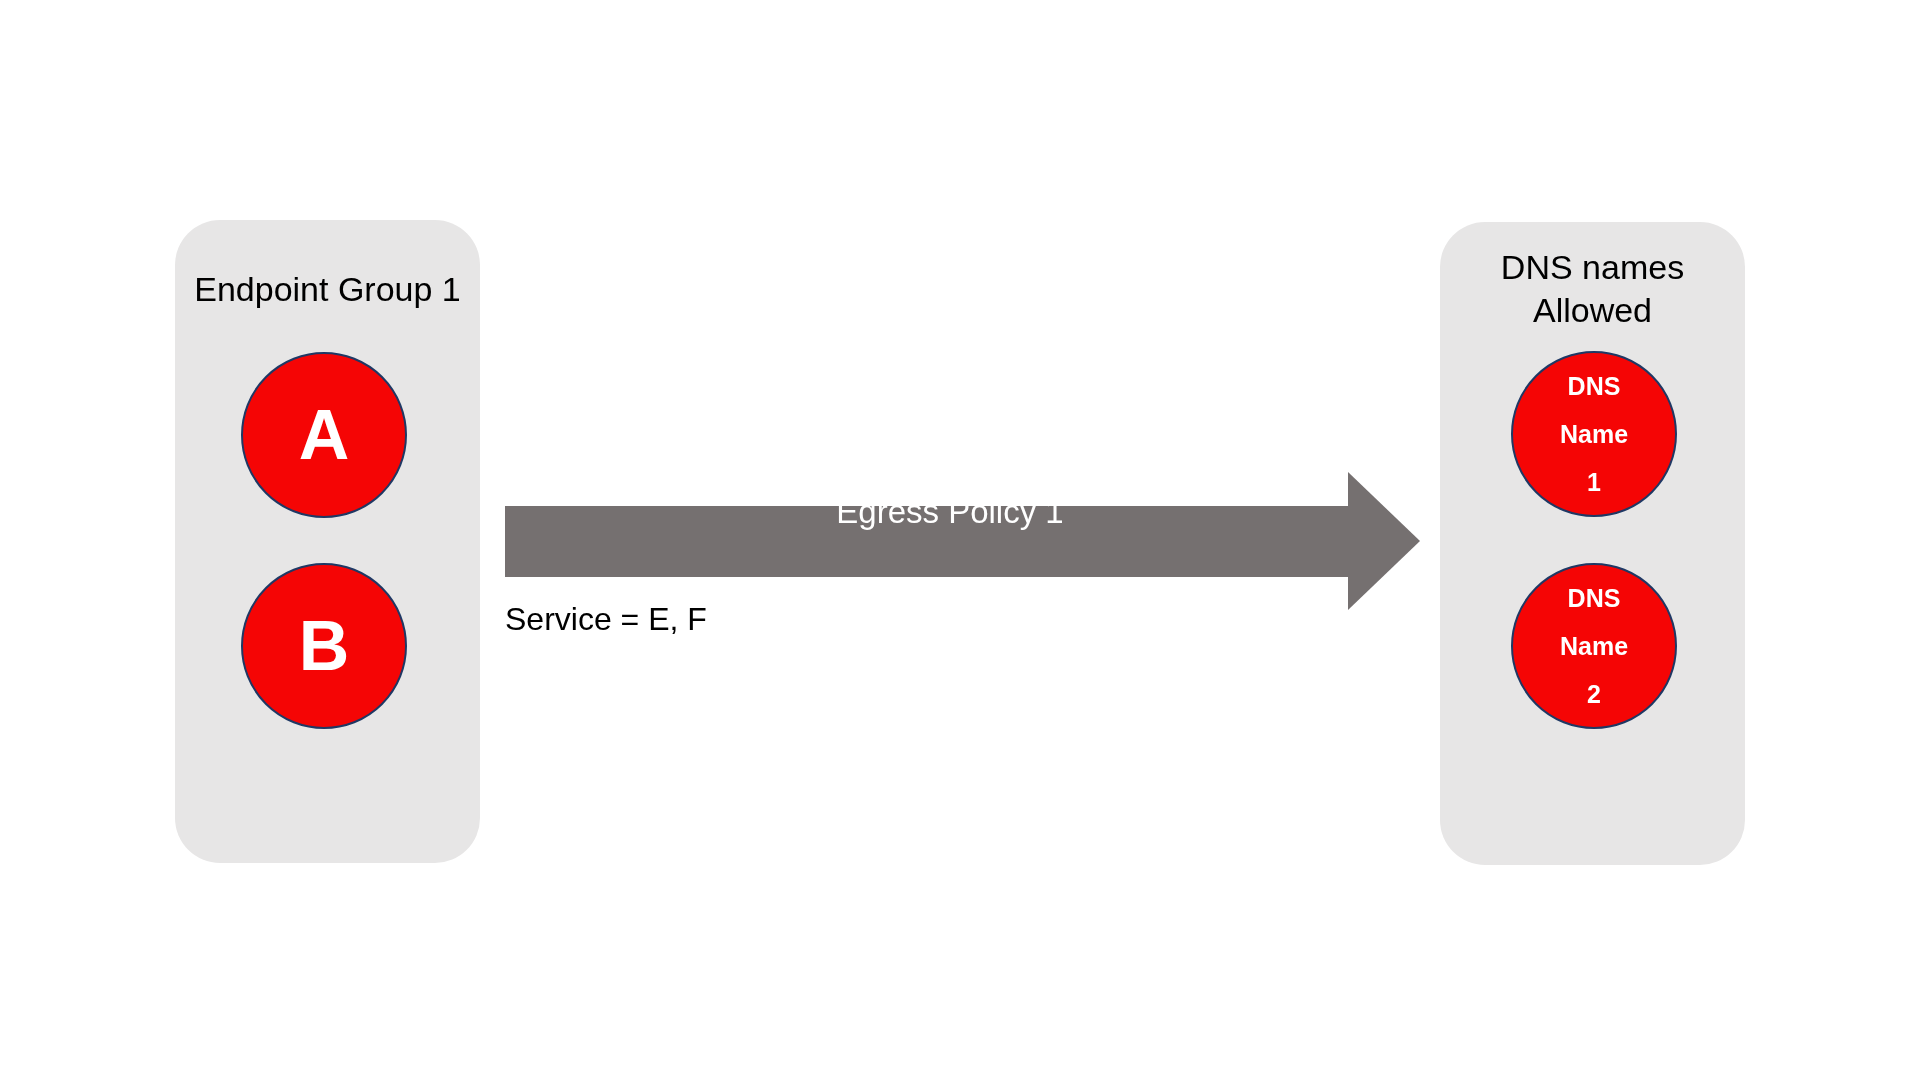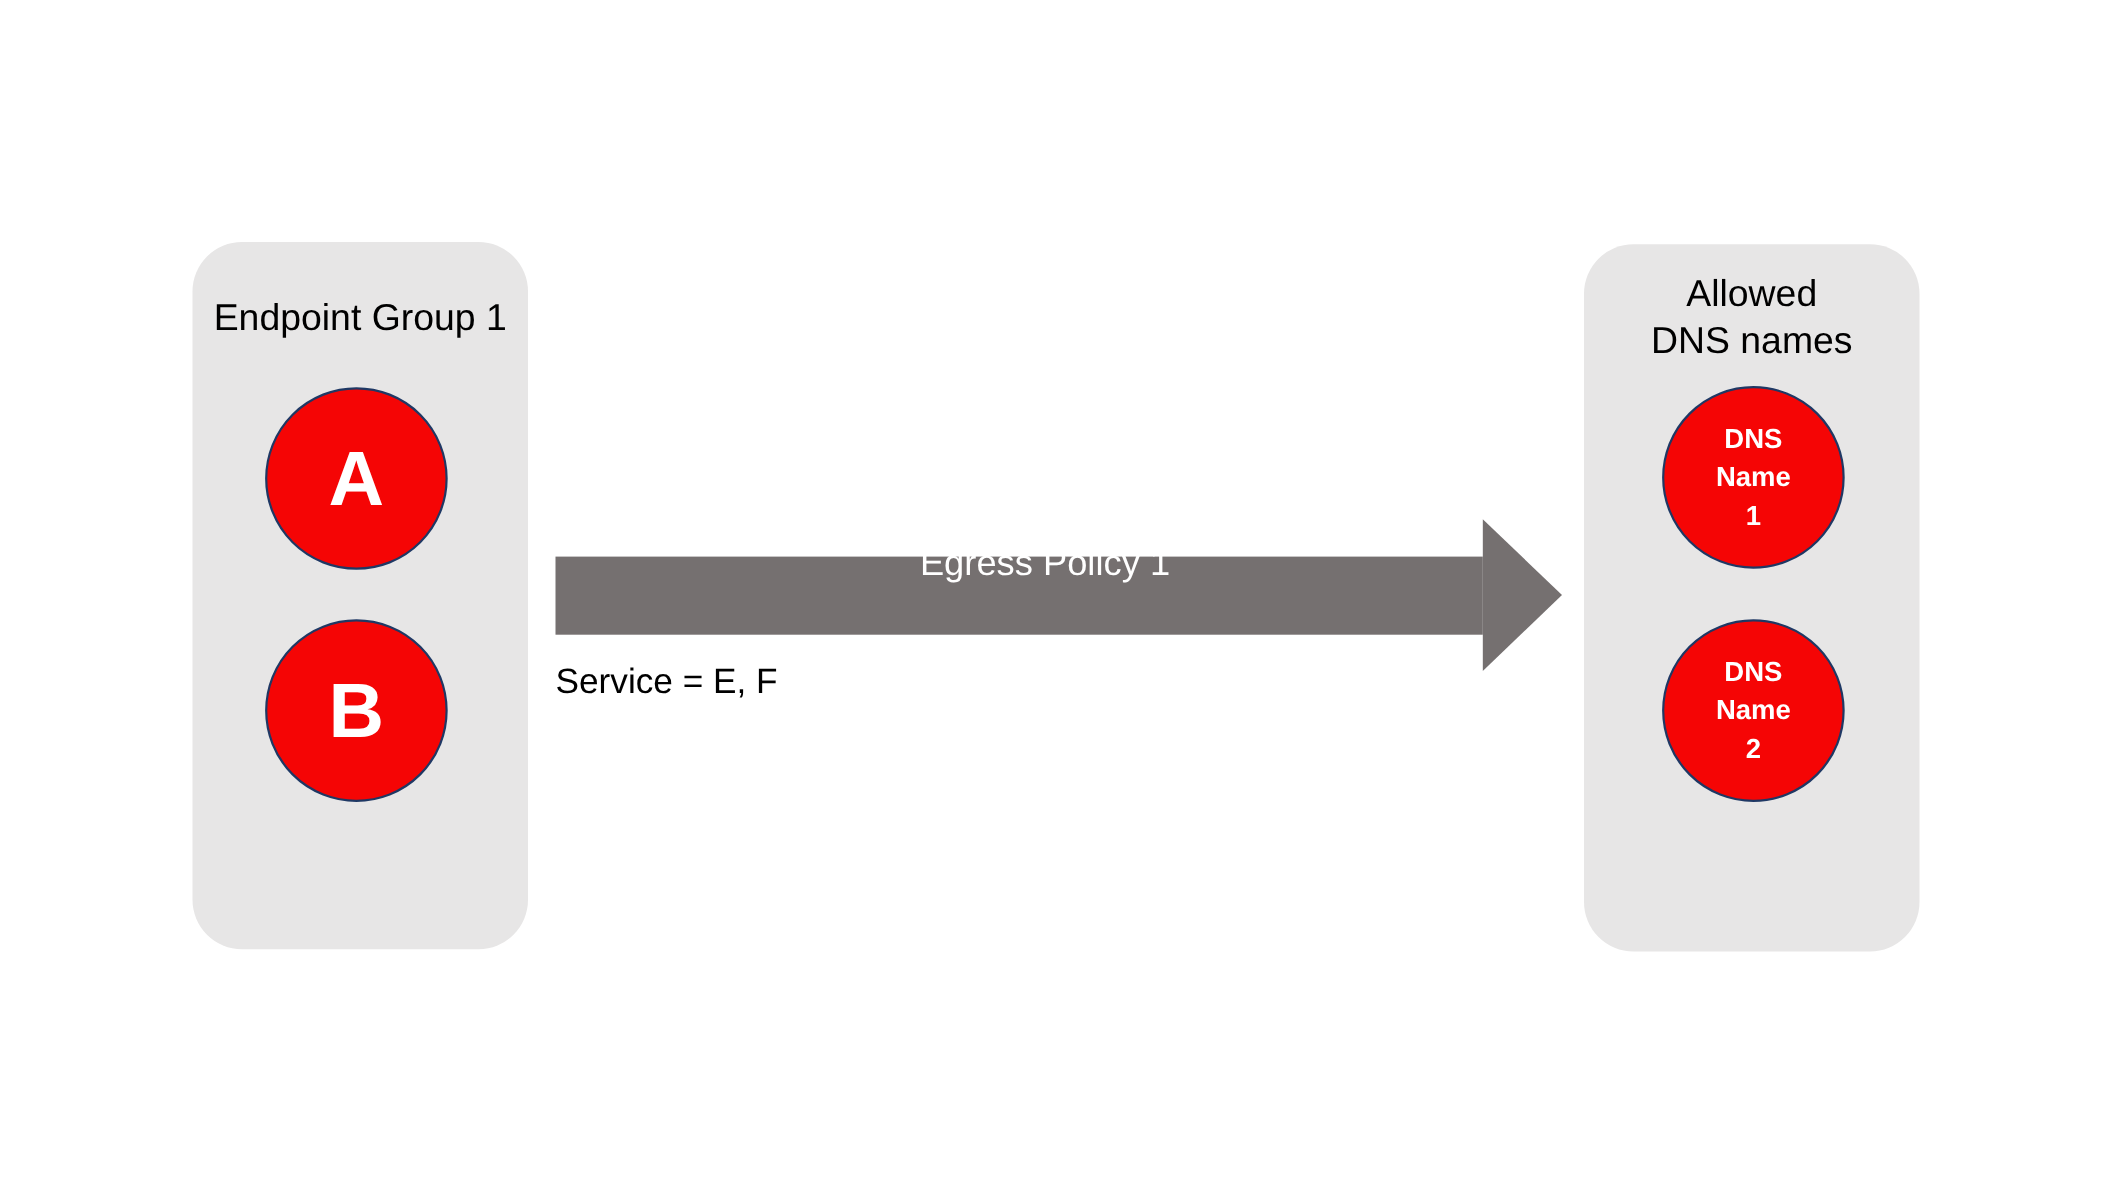--- a/index.html
+++ b/index.html
@@ -53,21 +53,21 @@
     align-items: center;
     justify-content: center;
     color: var(--node-text);
     text-align: center;
   }
   
   .node.letter { left: 66px; font-size: 70px; font-weight: 700; }
   .node.letter.pos-top    { top: 132px; }
   .node.letter.pos-bottom { top: 343px; }
   
-  .node.dns { left: 71px; font-size: 25px; font-weight: 700; line-height: 35px; }
+  .node.dns { left: 71px; font-size: 25px; font-weight: 700; line-height: 35px; gap: 13px; }
   .node.dns.pos-top    { top: 129px; }
   .node.dns.pos-bottom { top: 341px; }
   
   .arrow-body {
     position: absolute;
     left: 505px; top: 506px;
     width: 843px; height: 71px;
     background: var(--arrow-fill);
   }
   .arrow-head {
@@ -115,22 +115,22 @@
     </div>
   </section>
 
   <div class="arrow-body"></div>
   <div class="arrow-head"></div>
   <div class="arrow-label">Egress Policy 1</div>
   <div class="service-label">Service = E, F</div>
 
   <section class="group-box right">
     <div class="group-title">
+      <div>DNS names</div>
       <div>Allowed</div>
-      <div>DNS names</div>
     </div>
     <div class="node dns pos-top">
       <div>DNS</div>
       <div>Name</div>
       <div>1</div>
     </div>
     <div class="node dns pos-bottom">
       <div>DNS</div>
       <div>Name</div>
       <div>2</div>

